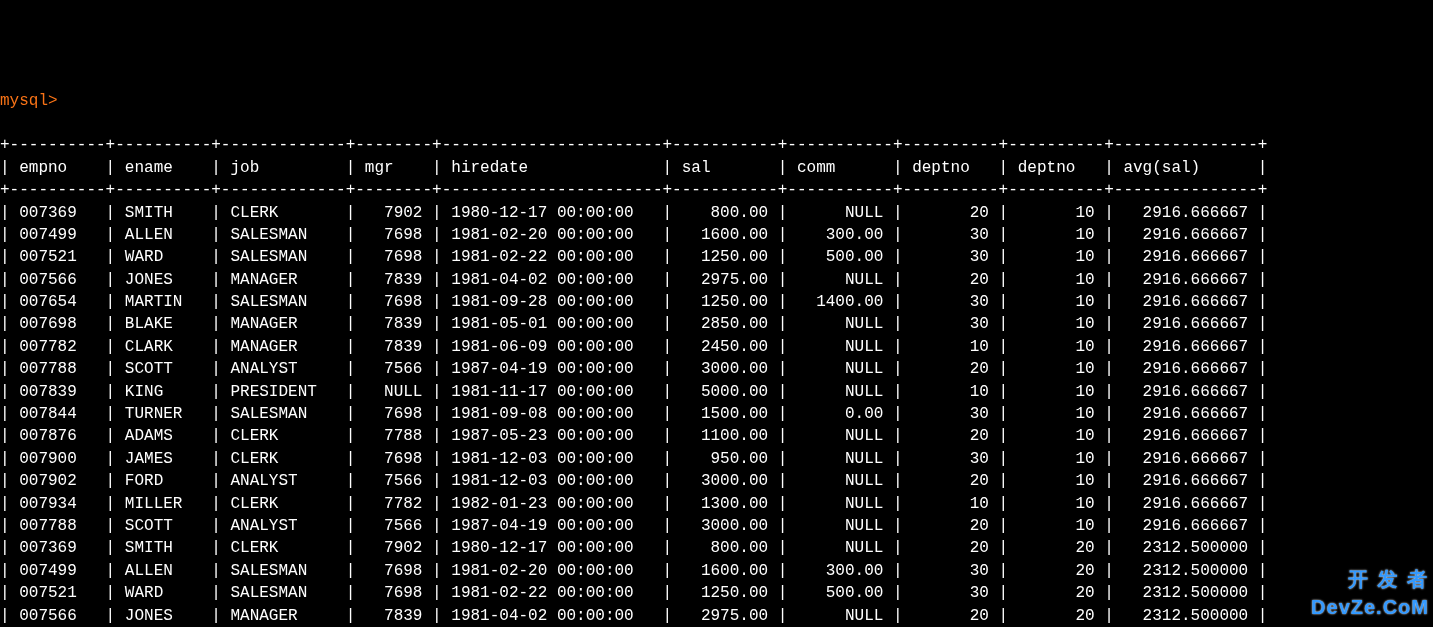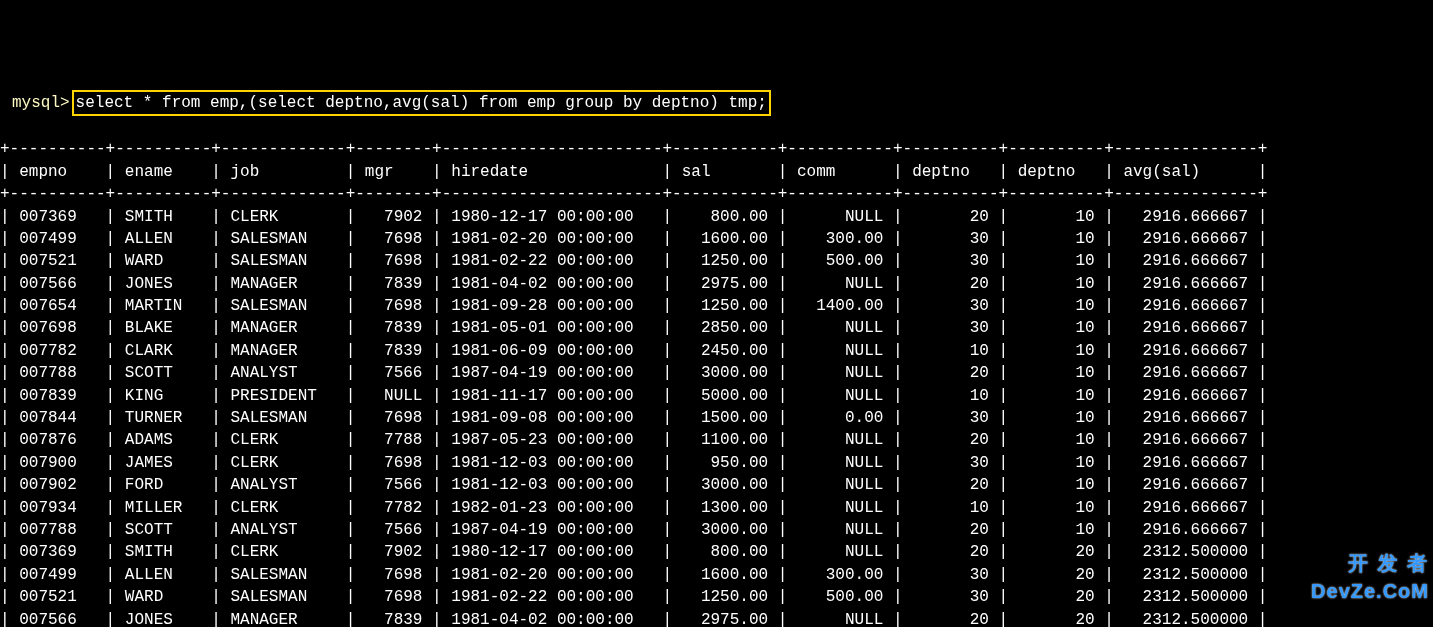--- a/index.html
+++ b/index.html
@@ -14,37 +14,36 @@
     overflow: hidden;
     width: 1433px;
     height: 627px;
     position: relative;
   }
   .prompt-line {
     display: flex;
     align-items: center;
   }
   .prompt {
-    color: #fef9c3;
-    padding-left: 12px;
+    color: #f97316;
   }
   .cmd-box {
     border: 2px solid #ffd400;
     display: inline-block;
     padding: 0 2px;
     margin-left: 2px;
     color: #fff;
   }
   .ascii-table {
     color: #fff;
   }
   .watermark {
     position: absolute;
     right: 4px;
-    bottom: 22px;
+    bottom: 6px;
     font-family: "Segoe UI", sans-serif;
     white-space: normal;
     text-align: right;
     pointer-events: none;
   }
   .watermark .line1 {
     color: #3399ff;
     font-size: 20px;
     font-weight: bold;
     letter-spacing: 2px;
@@ -56,21 +55,21 @@
     font-weight: bold;
     letter-spacing: 1px;
     text-shadow: 0 0 2px #fff;
   }
 </style>
 </head>
 <body>
 
 
 
-<div class="prompt-line"><span class="prompt">mysql&gt;</span> <span class="cmd-box">select * from emp,(select deptno,avg(sal) from emp group by deptno) tmp;</span></div>
+<div class="prompt-line"><span class="prompt">mysql&gt;</span> </div>
 <div class="ascii-table" id="ascii-table">+----------+----------+-------------+--------+-----------------------+-----------+-----------+----------+----------+---------------+
 | empno    | ename    | job         | mgr    | hiredate              | sal       | comm      | deptno   | deptno   | avg(sal)      |
 +----------+----------+-------------+--------+-----------------------+-----------+-----------+----------+----------+---------------+
 | 007369   | SMITH    | CLERK       |   7902 | 1980-12-17 00:00:00   |    800.00 |      NULL |       20 |       10 |   2916.666667 |
 | 007499   | ALLEN    | SALESMAN    |   7698 | 1981-02-20 00:00:00   |   1600.00 |    300.00 |       30 |       10 |   2916.666667 |
 | 007521   | WARD     | SALESMAN    |   7698 | 1981-02-22 00:00:00   |   1250.00 |    500.00 |       30 |       10 |   2916.666667 |
 | 007566   | JONES    | MANAGER     |   7839 | 1981-04-02 00:00:00   |   2975.00 |      NULL |       20 |       10 |   2916.666667 |
 | 007654   | MARTIN   | SALESMAN    |   7698 | 1981-09-28 00:00:00   |   1250.00 |   1400.00 |       30 |       10 |   2916.666667 |
 | 007698   | BLAKE    | MANAGER     |   7839 | 1981-05-01 00:00:00   |   2850.00 |      NULL |       30 |       10 |   2916.666667 |
 | 007782   | CLARK    | MANAGER     |   7839 | 1981-06-09 00:00:00   |   2450.00 |      NULL |       10 |       10 |   2916.666667 |

